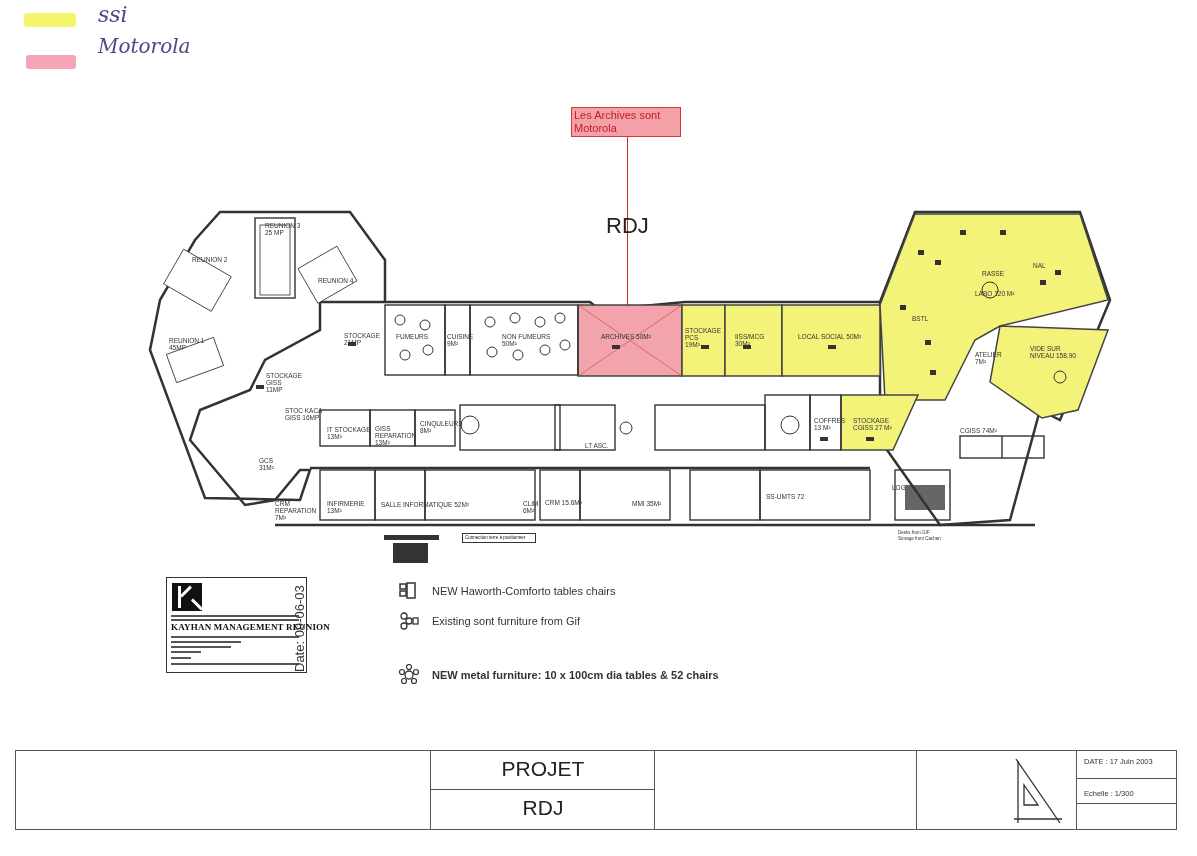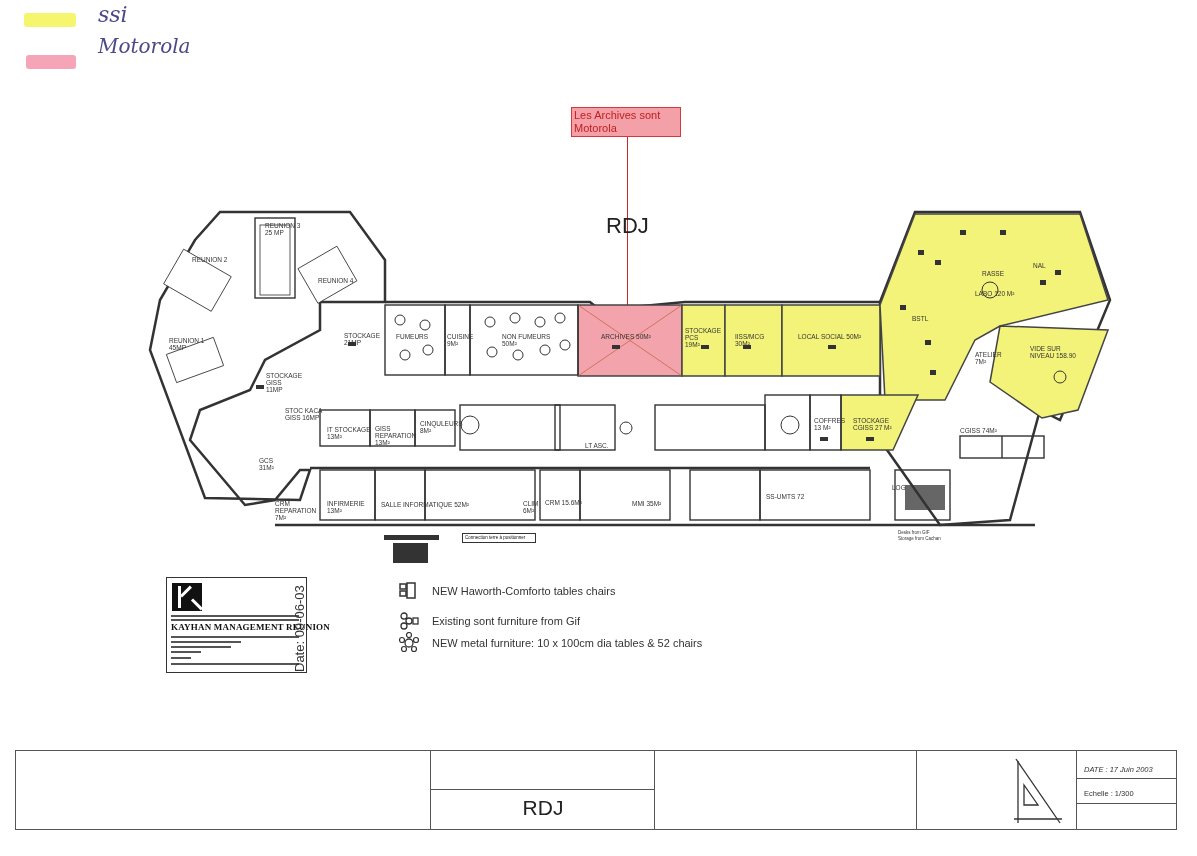--- a/index.html
+++ b/index.html
@@ -241,44 +241,45 @@
 </div>
 <div class="leg-item" style="top:612px;">
   <svg class="ico" viewBox="0 0 22 18">
       <circle cx="6" cy="4" r="3" fill="none" stroke="#333" stroke-width="1.3"></circle>
       <circle cx="6" cy="14" r="3" fill="none" stroke="#333" stroke-width="1.3"></circle>
       <circle cx="11" cy="9" r="3" fill="none" stroke="#333" stroke-width="1.3"></circle>
       <rect x="15" y="6" width="5" height="6" fill="none" stroke="#333" stroke-width="1.3"></rect>
     </svg>
   <span>Existing sont furniture from Gif</span>
 </div>
-<div class="leg-item" style="top:632px;">
+<div class="leg-item" style="top:664px;font-weight:bold;">
   <svg class="ico" viewBox="0 0 22 22" style="height:22px;">
       <circle cx="11" cy="11" r="4" fill="none" stroke="#333" stroke-width="1.3"></circle>
       <circle cx="11" cy="3" r="2.5" fill="none" stroke="#333" stroke-width="1.2"></circle>
       <circle cx="18" cy="8" r="2.5" fill="none" stroke="#333" stroke-width="1.2"></circle>
       <circle cx="16" cy="17" r="2.5" fill="none" stroke="#333" stroke-width="1.2"></circle>
       <circle cx="6" cy="17" r="2.5" fill="none" stroke="#333" stroke-width="1.2"></circle>
       <circle cx="4" cy="8" r="2.5" fill="none" stroke="#333" stroke-width="1.2"></circle>
     </svg>
   <span>NEW metal furniture: 10 x 100cm dia tables &amp; 52 chairs</span>
 </div>
 
 <div class="tb">
   <div class="tb-cell" style="left:0;width:415px;"></div>
   <div class="tb-cell" style="left:415px;width:224px;">
+    <div class="tb-projet" style="left:0;top:6px;">PROJET</div>
     <div class="abs" style="left:0;top:38px;width:224px;height:1px;background:#555;"></div>
     <div class="tb-projet" style="left:0;top:45px;">RDJ</div>
   </div>
   <div class="tb-cell" style="left:639px;width:262px;"></div>
   <div class="tb-cell" style="left:901px;width:160px;">
     <svg width="60" height="70" style="position:absolute;left:95px;top:6px;" viewBox="0 0 60 70">
       <line x1="6" y1="4" x2="6" y2="66" stroke="#333" stroke-width="1.3"></line>
       <line x1="2" y1="62" x2="50" y2="62" stroke="#333" stroke-width="1.3"></line>
       <line x1="4" y1="2" x2="48" y2="66" stroke="#333" stroke-width="1.3"></line>
       <polygon points="12,28 12,48 26,48" fill="none" stroke="#333" stroke-width="1.3"></polygon>
     </svg>
   </div>
-  <div class="tb-small" style="left:1068px;top:14px;font-style:italic;">DATE  : 17 Juin 2003</div>
+  <div class="tb-small" style="left:1068px;top:6px;">DATE  : 17 Juin 2003</div>
   <div class="abs" style="left:1061px;top:27px;width:100px;height:1px;background:#555;"></div>
   <div class="tb-small" style="left:1068px;top:38px;">Echelle : 1/300</div>
   <div class="abs" style="left:1061px;top:52px;width:100px;height:1px;background:#555;"></div>
 </div>
 
 </body></html>

